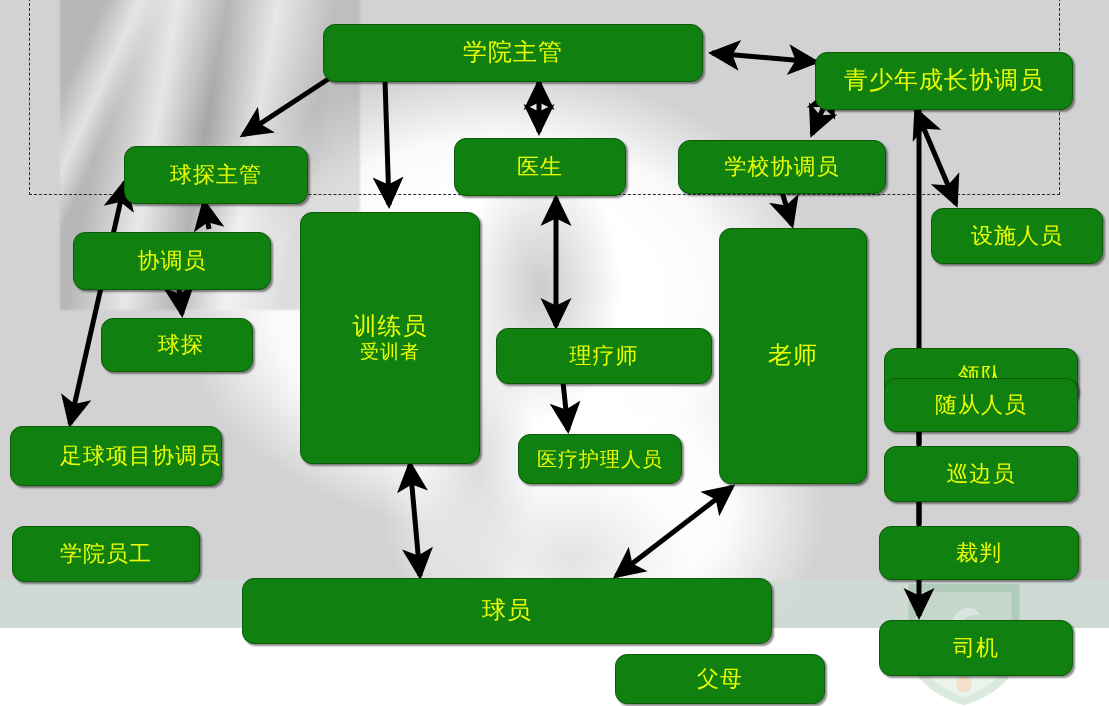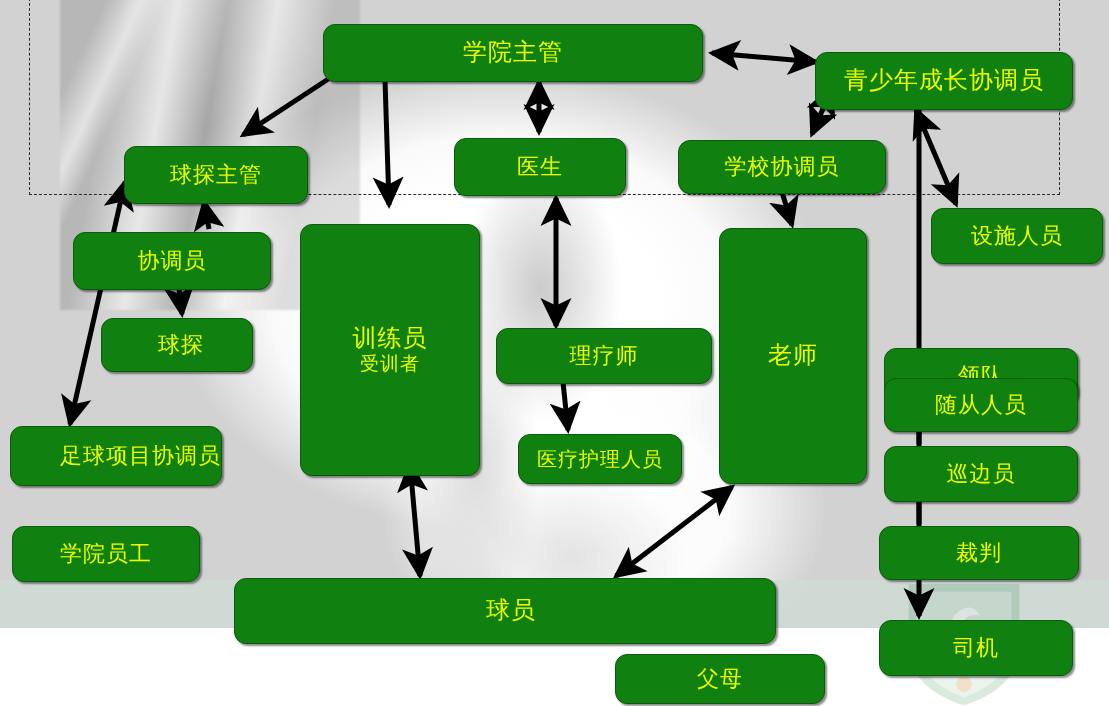--- a/index.html
+++ b/index.html
@@ -157,21 +157,21 @@
       </div>
       <div class="node" style="left: 678px; top: 140px; width: 206px; height: 52px;">
         <span>学校协调员</span>
       </div>
       <div class="node" style="left: 931px; top: 208px; width: 170px; height: 54px;">
         <span>设施人员</span>
       </div>
       <div class="node" style="left: 73px; top: 232px; width: 196px; height: 56px;">
         <span>协调员</span>
       </div>
-      <div class="node big" style="left: 300px; top: 224px; width: 178px; height: 250px;">
+      <div class="node big" style="left: 300px; top: 212px; width: 178px; height: 250px;">
         <span>训练员</span>
         <span class="sub">受训者</span>
       </div>
       <div class="node big" style="left: 719px; top: 228px; width: 146px; height: 254px;">
         <span>老师</span>
       </div>
       <div class="node" style="left: 101px; top: 318px; width: 142px; height: 52px; padding-left: 8px;">
         <span>球探</span>
       </div>
       <div class="node" style="left: 496px; top: 328px; width: 214px; height: 54px;">
@@ -191,21 +191,21 @@
       </div>
       <div class="node small" style="left: 518px; top: 434px; width: 162px; height: 48px;">
         <span>医疗护理人员</span>
       </div>
       <div class="node" style="left: 879px; top: 526px; width: 198px; height: 52px;">
         <span>裁判</span>
       </div>
       <div class="node" style="left: 12px; top: 526px; width: 186px; height: 54px;">
         <span>学院员工</span>
       </div>
-      <div class="node big" style="left: 234px; top: 578px; width: 528px; height: 64px; padding-left: 12px;">
+      <div class="node big" style="left: 242px; top: 578px; width: 528px; height: 64px;">
         <span>球员</span>
       </div>
       <div class="node" style="left: 879px; top: 620px; width: 192px; height: 54px;">
         <span>司机</span>
       </div>
       <div class="node" style="left: 615px; top: 654px; width: 208px; height: 48px;">
         <span>父母</span>
       </div>
     </div>
 

